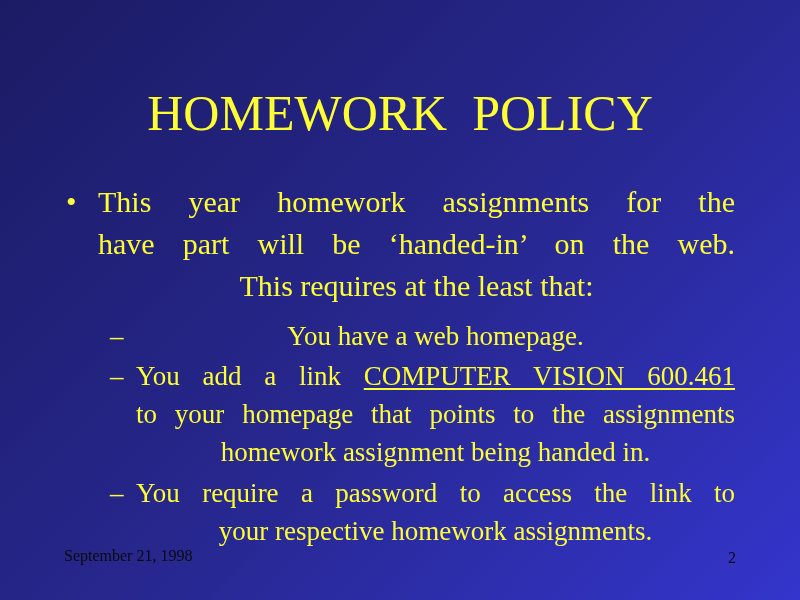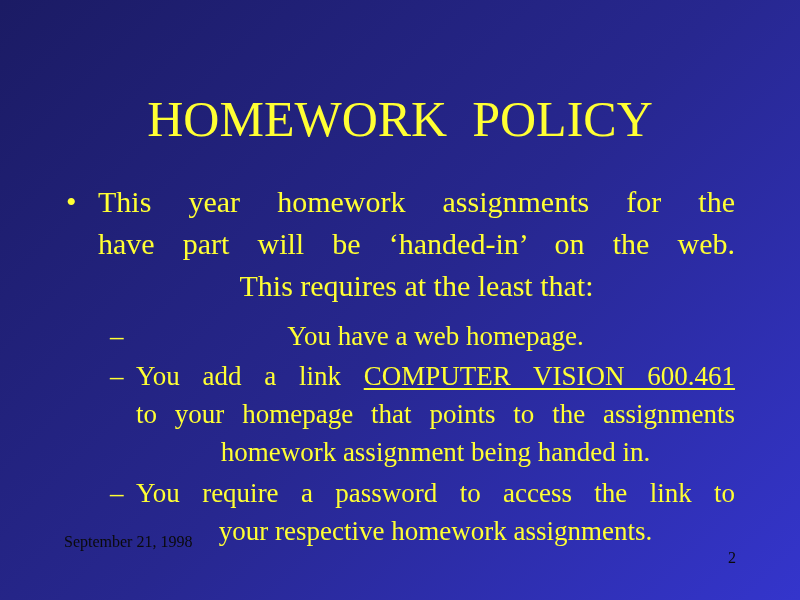--- a/index.html
+++ b/index.html
@@ -9,21 +9,21 @@
     position: relative;
     width: 800px;
     height: 600px;
     overflow: hidden;
     background: linear-gradient(135deg, #1b1b64 0%, #27278f 52%, #3435cc 100%);
     font-family: "Liberation Serif", "DejaVu Serif", serif;
   }
 
   .title {
     position: absolute;
-    top: 90px;
+    top: 84px;
     left: 0;
     width: 100%;
     margin: 0;
     text-align: center;
     font-size: 50px;
     font-weight: normal;
     color: #ffff33;
     white-space: pre; 
   }
 
@@ -75,21 +75,21 @@
     text-decoration: underline;
     text-decoration-thickness: 2px;
     text-underline-offset: 3px;
     color: #ffff33;
     cursor: pointer;
   }
 
   .footer-date {
     position: absolute;
     left: 64px;
-    top: 533px;
+    top: 547px;
     font-size: 16px;
     color: #0a0a0a;
   }
   .page-number {
     position: absolute;
     right: 64px;
     top: 549px;
     font-size: 16px;
     color: #0a0a0a;
   }

